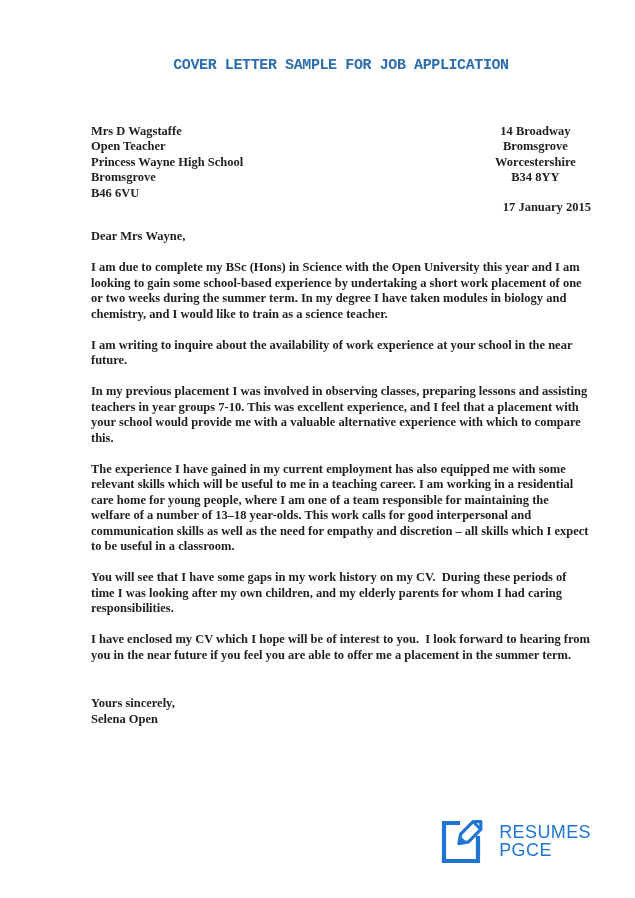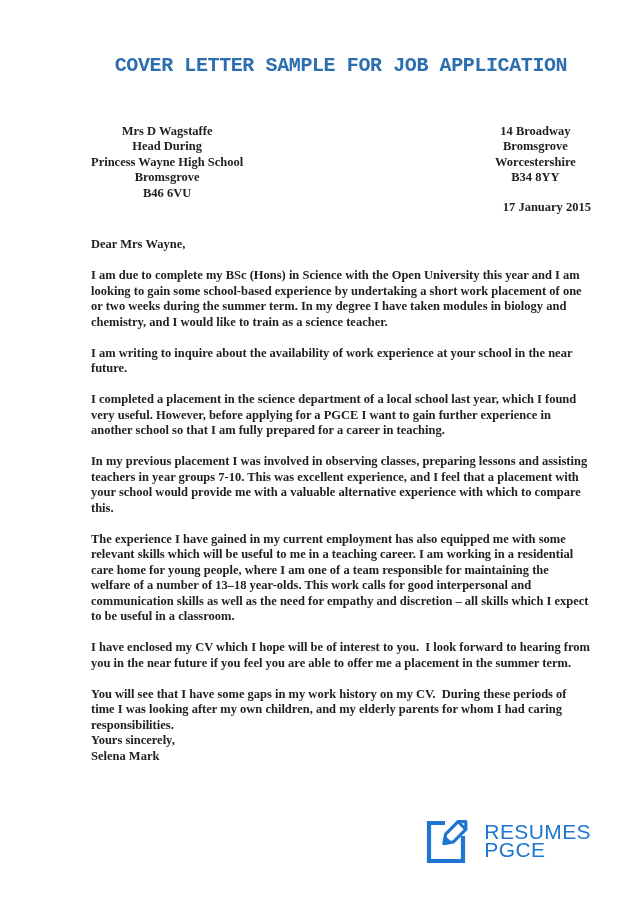--- a/index.html
+++ b/index.html
@@ -18,98 +18,97 @@
   .content {
     padding: 58px 44px 0 91px;
     color: #1f1f1f;
     font-size: 12.5px;
     font-weight: 700;
     line-height: 15.5px;
   }
   .doc-title {
     font-family: "Liberation Mono", monospace;
     font-weight: 700;
-    font-size: 20px;
+    font-size: 15px;
     letter-spacing: -0.4px;
     color: #2d6eae;
     text-align: center;
     margin: 0 0 50px 0;
     white-space: nowrap;
   }
   .addresses {
     display: flex;
     justify-content: space-between;
     align-items: flex-start;
   }
-  .recipient-block { text-align: center; }
+  .recipient-block { text-align: left; }
   .sender-block { text-align: center; }
   .date-line { margin-top: 14px; margin-left: 23px; }
   .letter-body p {
     margin: 15.5px 0 0 0;
     white-space: pre-wrap;
   }
-  .letter-body p.salutation { margin-top: 22px; }
-  .closing-block { }
+  .letter-body p.salutation { margin-top: 14px; }
+  .closing-block { margin-top: 33px; }
   .logo {
     position: absolute;
     top: 816px;
     right: 44px;
     display: flex;
     align-items: center;
     gap: 9px;
   }
   .logo-icon svg { display: block; }
   .logo-wordmark {
     font-family: "Liberation Sans", sans-serif;
-    font-size: 21px;
+    font-size: 18px;
     line-height: 18.5px;
     letter-spacing: 0.4px;
     color: #1e76d2;
     font-weight: 400;
   }
 </style>
 </head>
 <body>
 
 <div class="page">
   <div class="content">
 
     <h1 class="doc-title">COVER LETTER SAMPLE FOR JOB APPLICATION</h1>
 
     <div class="addresses">
       <div class="recipient-block">
         <div>Mrs D Wagstaffe</div>
-        <div>Head During</div>
+        <div>Open Teacher</div>
         <div>Princess Wayne High School</div>
         <div>Bromsgrove</div>
         <div>B46 6VU</div>
       </div>
       <div class="sender-block">
         <div>14 Broadway</div>
         <div>Bromsgrove</div>
         <div>Worcestershire</div>
         <div>B34 8YY</div>
         <div class="date-line">17 January 2015</div>
       </div>
     </div>
 
     <div class="letter-body">
       <p class="salutation">Dear Mrs Wayne,</p>
       <p>I am due to complete my BSc (Hons) in Science with the Open University this year and I am looking to gain some school-based experience by undertaking a short work placement of one or two weeks during the summer term. In my degree I have taken modules in biology and chemistry, and I would like to train as a science teacher.</p>
       <p>I am writing to inquire about the availability of work experience at your school in the near future.</p>
-      <p>I completed a placement in the science department of a local school last year, which I found very useful. However, before applying for a PGCE I want to gain further experience in another school so that I am fully prepared for a career in teaching.</p>
       <p>In my previous placement I was involved in observing classes, preparing lessons and assisting teachers in year groups 7-10. This was excellent experience, and I feel that a placement with your school would provide me with a valuable alternative experience with which to compare this.</p>
       <p>The experience I have gained in my current employment has also equipped me with some relevant skills which will be useful to me in a teaching career. I am working in a residential care home for young people, where I am one of a team responsible for maintaining the welfare of a number of 13–18 year-olds. This work calls for good interpersonal and communication skills as well as the need for empathy and discretion – all skills which I expect to be useful in a classroom.</p>
+      <p>You will see that I have some gaps in my work history on my CV.  During these periods of time I was looking after my own children, and my elderly parents for whom I had caring responsibilities.</p>
       <p>I have enclosed my CV which I hope will be of interest to you.  I look forward to hearing from you in the near future if you feel you are able to offer me a placement in the summer term.</p>
-      <p>You will see that I have some gaps in my work history on my CV.  During these periods of time I was looking after my own children, and my elderly parents for whom I had caring responsibilities.</p>
     </div>
 
     <div class="closing-block">
       <div>Yours sincerely,</div>
-      <div>Selena Mark</div>
+      <div>Selena Open</div>
     </div>
 
   </div>
 
   <div class="logo">
     <span class="logo-icon">
       <svg width="52" height="50" viewBox="0 0 52 50" fill="none" xmlns="http://www.w3.org/2000/svg">
 
         <path d="M22 7 H6 V45 H40 V20" stroke="#1e76d2" stroke-width="4.2" fill="none" stroke-linejoin="miter"></path>
 

